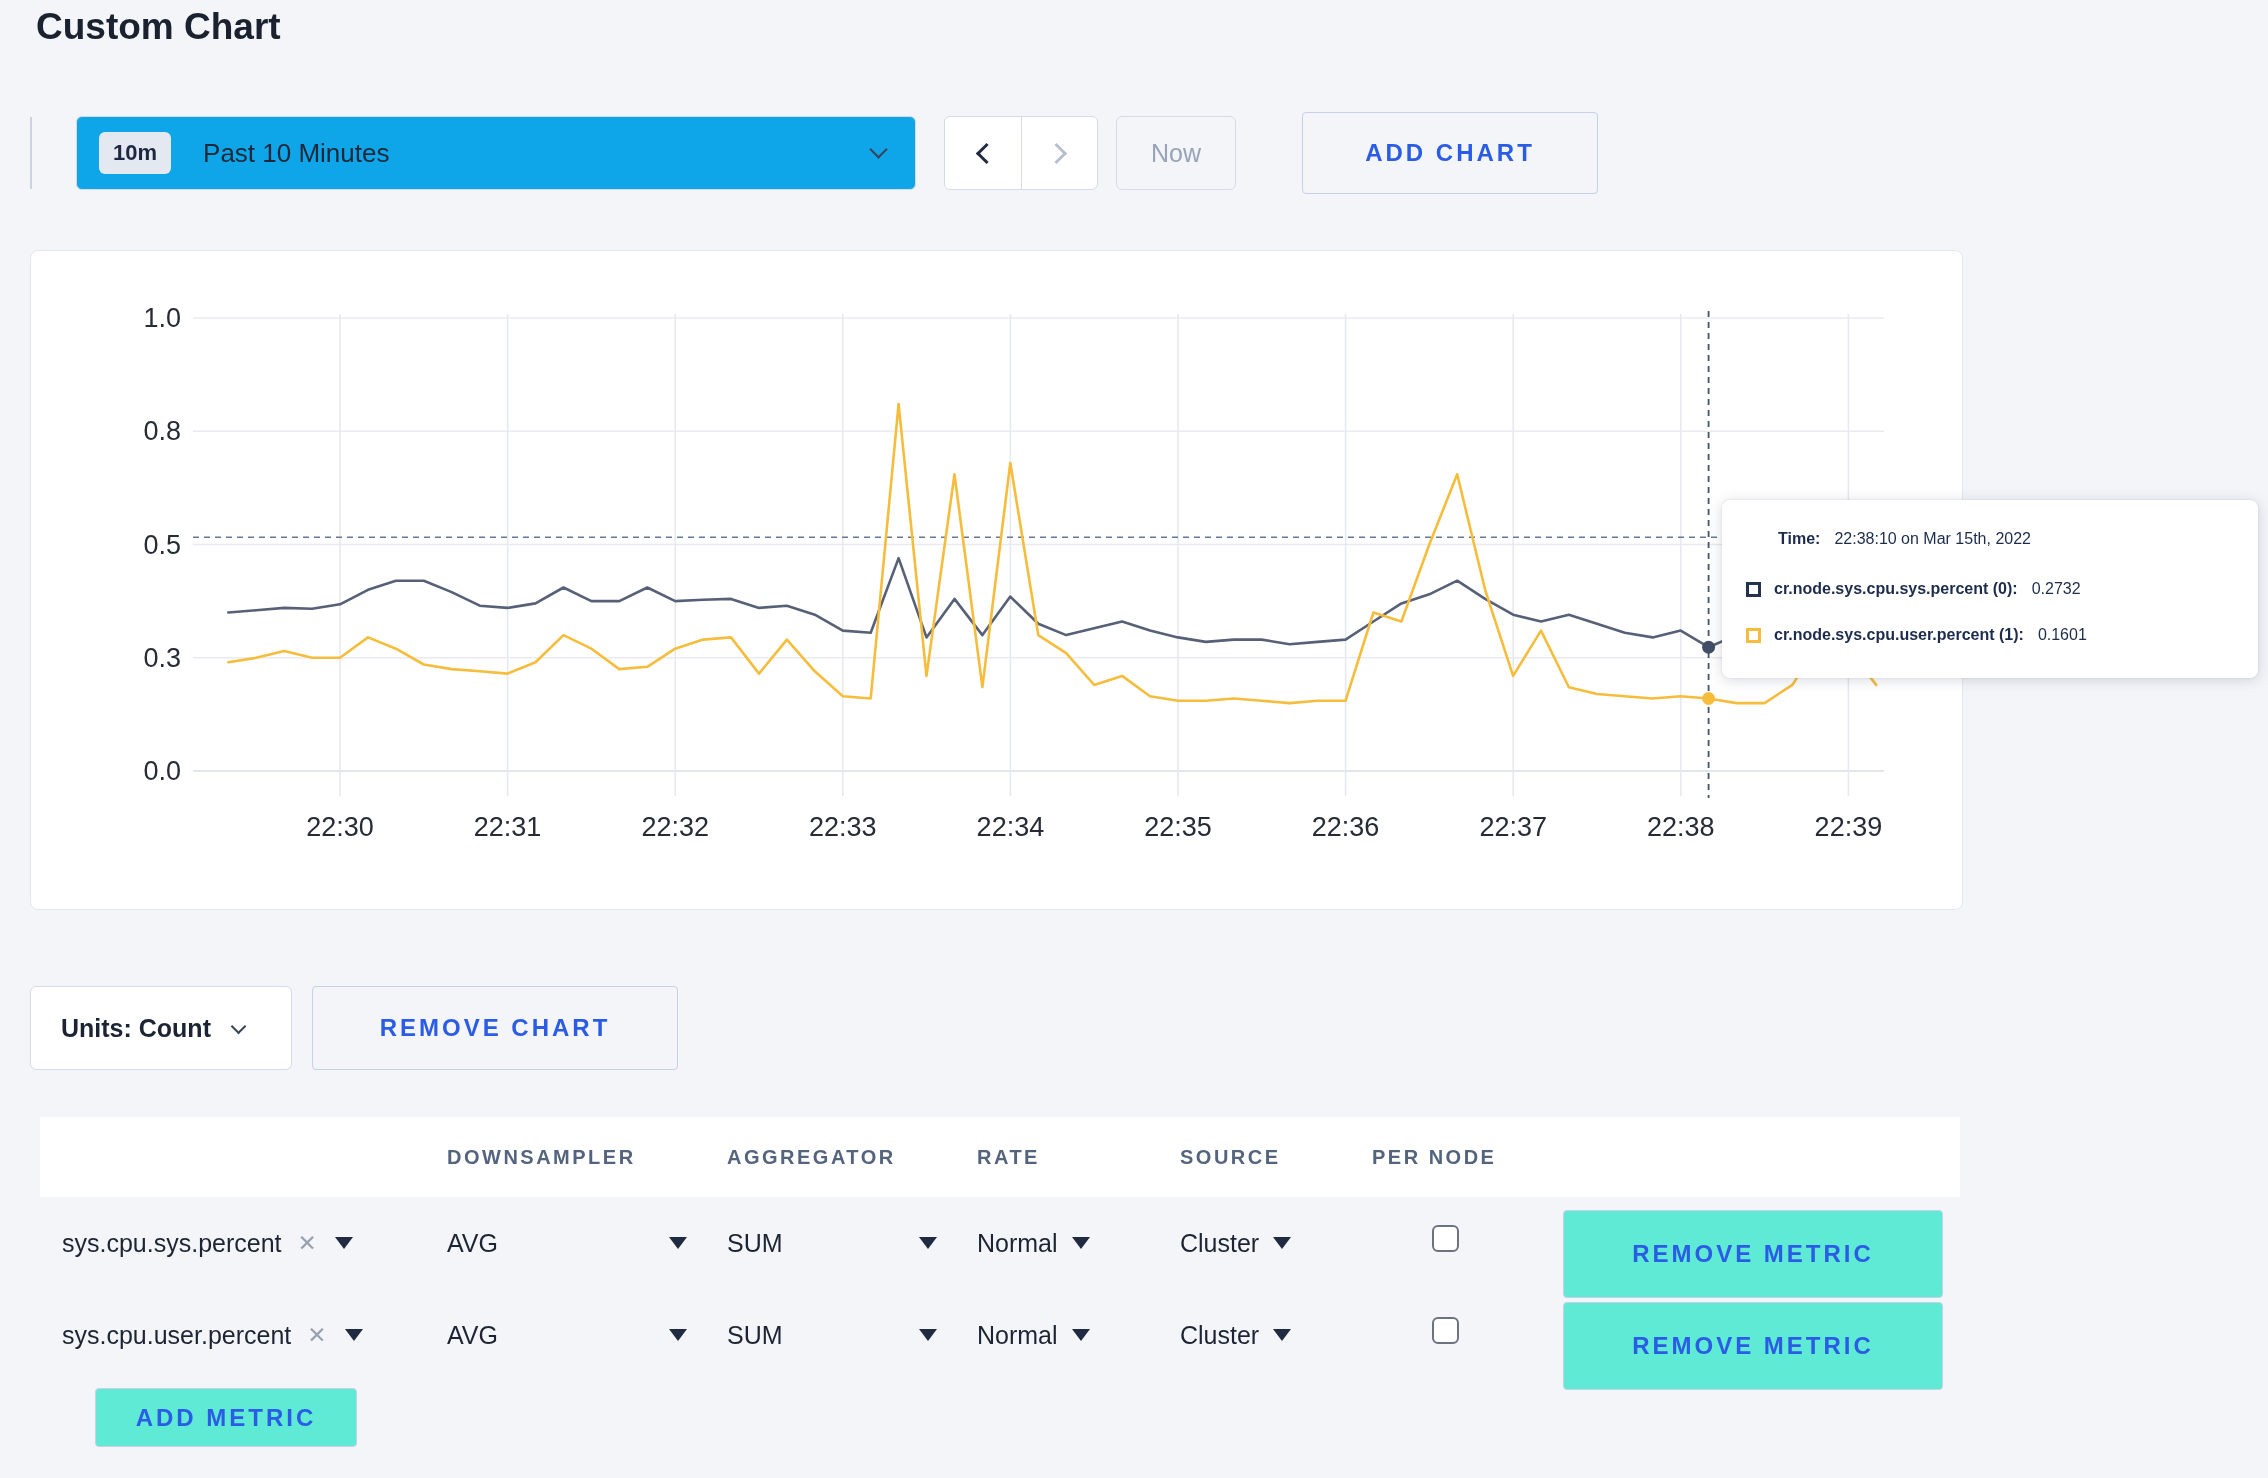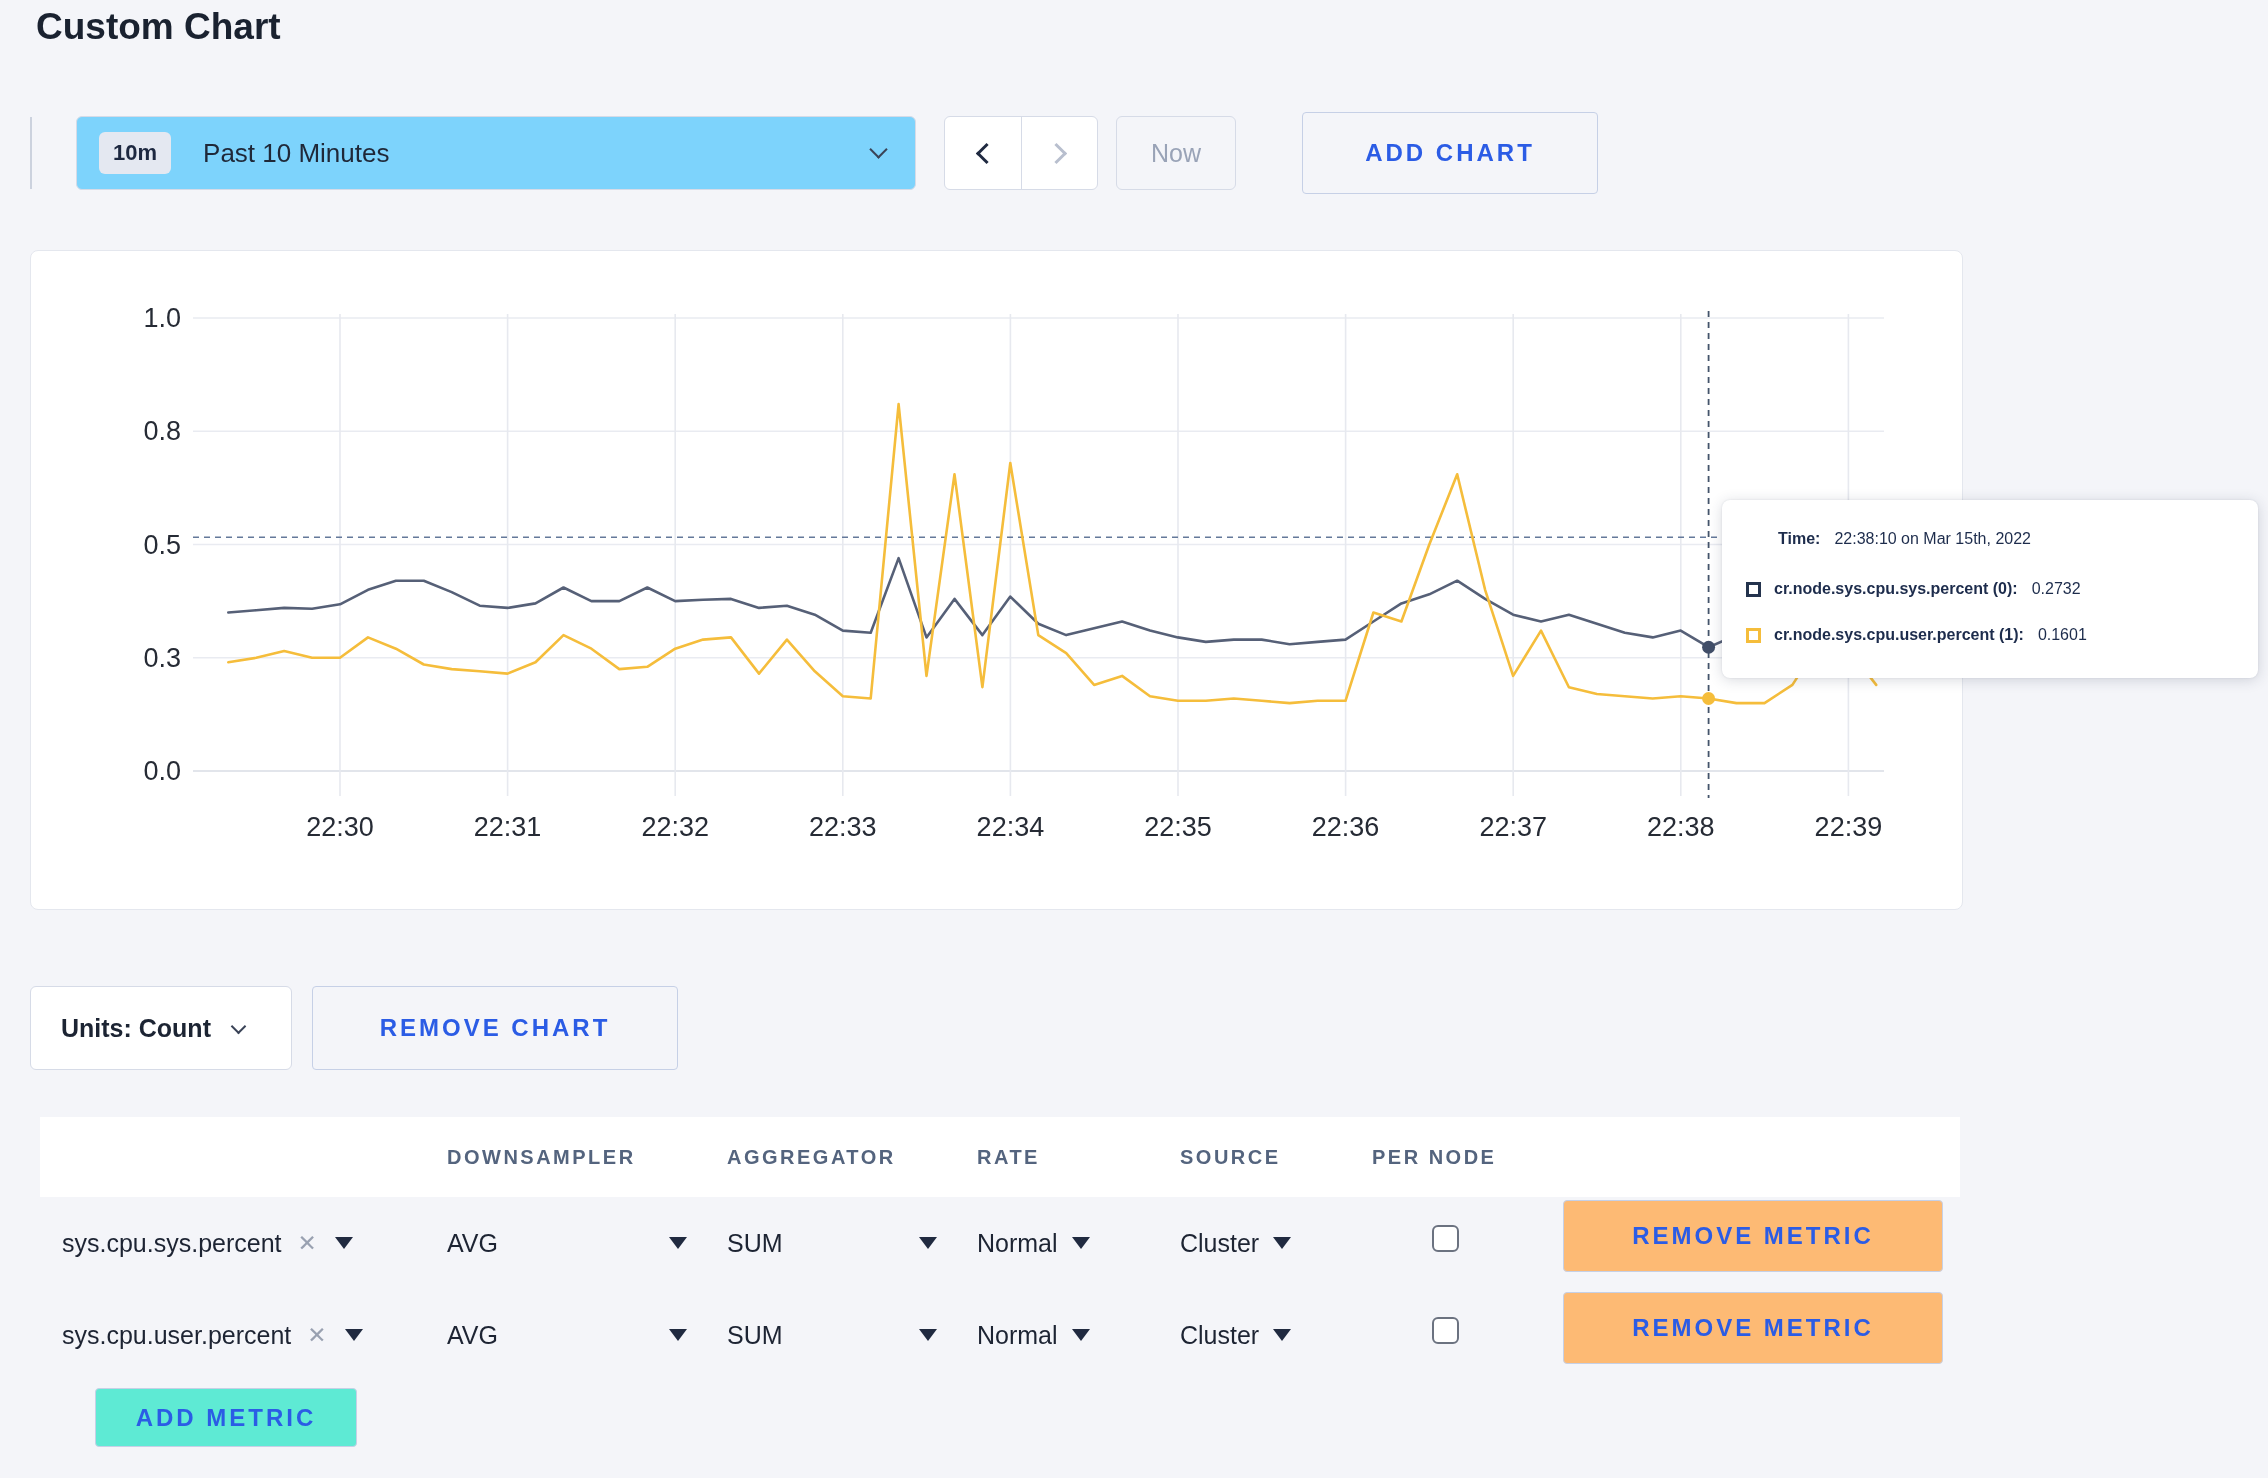--- a/index.html
+++ b/index.html
@@ -16,21 +16,21 @@
   
   #page-title {
     left:36px; top:6px;
     font-size:37px; font-weight:600; color:#1a2230;
   }
 
   
   #controls-divider { left:30px; top:117px; width:2px; height:72px; background:#ccd2de; }
 
   #time-range { left:76px; top:116px; width:840px; height:74px;
-    background:#7dd3fc; border:1.5px solid #d6dbe7; border-radius:6px;
+    background:#0ea5e9; border:1.5px solid #d6dbe7; border-radius:6px;
     display:flex; align-items:center; cursor:pointer; }
   #time-range .badge { margin-left:22px; background:#e4e8f1; color:#1d2840;
     font-size:22px; font-weight:700; padding:8px 14px; border-radius:6px; }
   #time-range .range-label { margin-left:32px; font-size:26px; color:#1f2838; }
   .chev { display:inline-block; width:13px; height:13px;
     border-right:2.5px solid #3a4357; border-bottom:2.5px solid #3a4357;
     transform:rotate(45deg); }
   #time-range .chev { position:absolute; right:30px; top:26px; }
 
   #nav-group { left:944px; top:116px; width:154px; height:74px;
@@ -83,21 +83,21 @@
   #table-header { left:40px; top:1117px; width:1920px; height:80px; background:#ffffff; }
   .th { position:absolute; top:0; height:80px; display:flex; align-items:center;
     font-size:20px; font-weight:600; letter-spacing:2.5px; color:#54647e; }
   .metric-row { left:40px; width:1920px; height:92px; }
   .cell { position:absolute; display:flex; align-items:center; height:92px; font-size:25px; color:#1d2433; }
   .x-icon { color:#99a1b1; font-size:23px; margin-left:16px; cursor:pointer; }
   .tri { width:0; height:0; border-left:9px solid transparent; border-right:9px solid transparent;
     border-top:12px solid #202a40; display:inline-block; cursor:pointer; }
   .cbx { position:absolute; width:27px; height:27px; background:#ffffff;
     border:2px solid #6b7280; border-radius:6px; cursor:pointer; }
-  .remove-metric { position:absolute; left:1523px; width:380px; height:72px; background:#fdba74; }
+  .remove-metric { position:absolute; left:1523px; width:380px; height:88px; background:#5eead4;margin-top:10px; }
   #add-metric-button { left:95px; top:1388px; width:262px; height:59px; background:#5eead4; }
 </style>
 </head>
 <body>
 
 <div class="abs" id="page-title">Custom Chart</div>
 
 <div class="abs" id="controls-divider"></div>
 
 <div class="abs" id="time-range">

